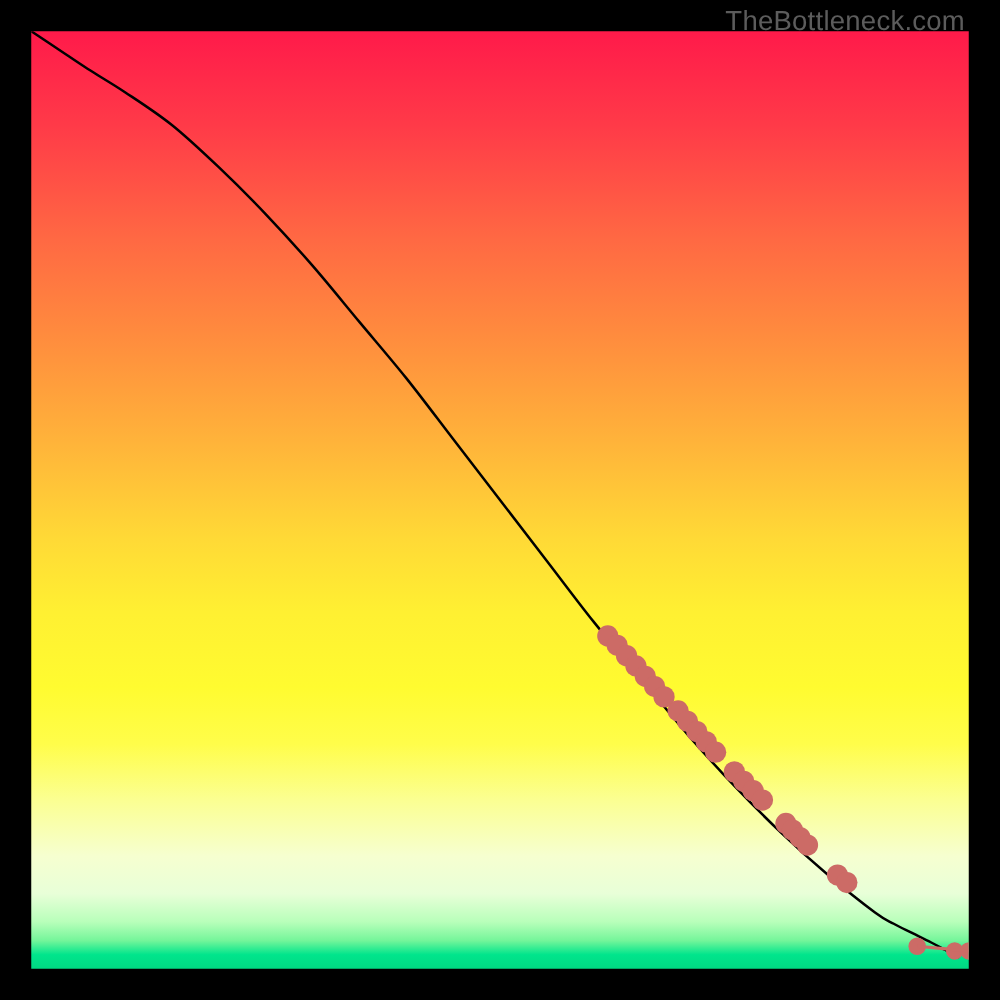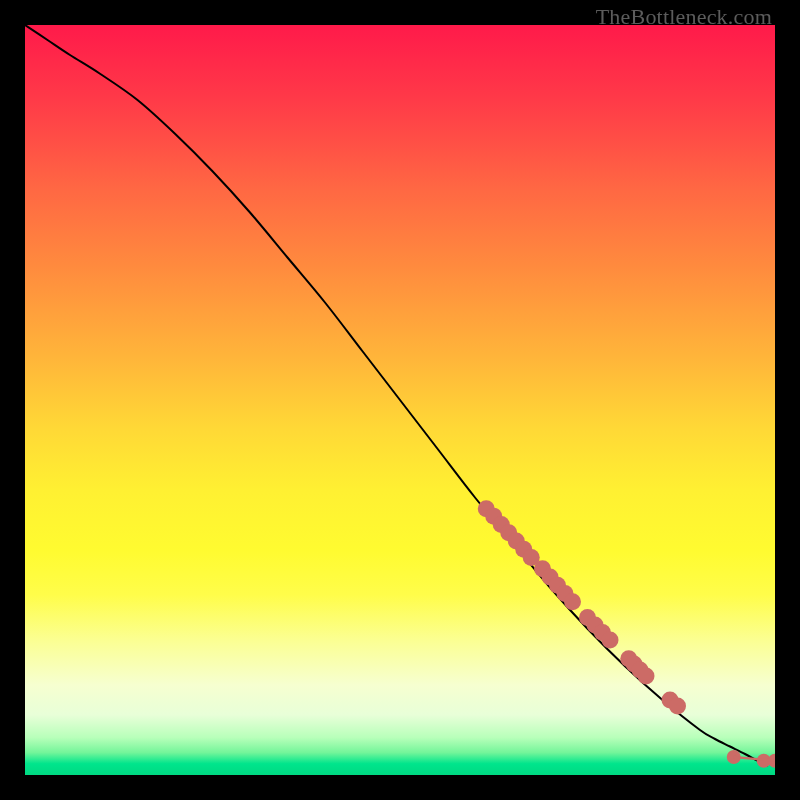--- a/index.html
+++ b/index.html
@@ -34,21 +34,21 @@
       #b8ffba 95%,
       #74f59a 97%,
       #00e58c 98.5%,
       #00d982 100%
     );
   }
   .attribution {
     position: absolute;
     top: 4px;
     right: 28px;
-    font-family: Liberation Serif, serif;
+    font-family: Liberation Sans, sans-serif;
     font-size: 22px;
     color: #5c5c5c;
     letter-spacing: 0.2px;
   }
   svg.overlay {
     position: absolute;
     left: 0;
     top: 0;
     width: 750px;
     height: 750px;

